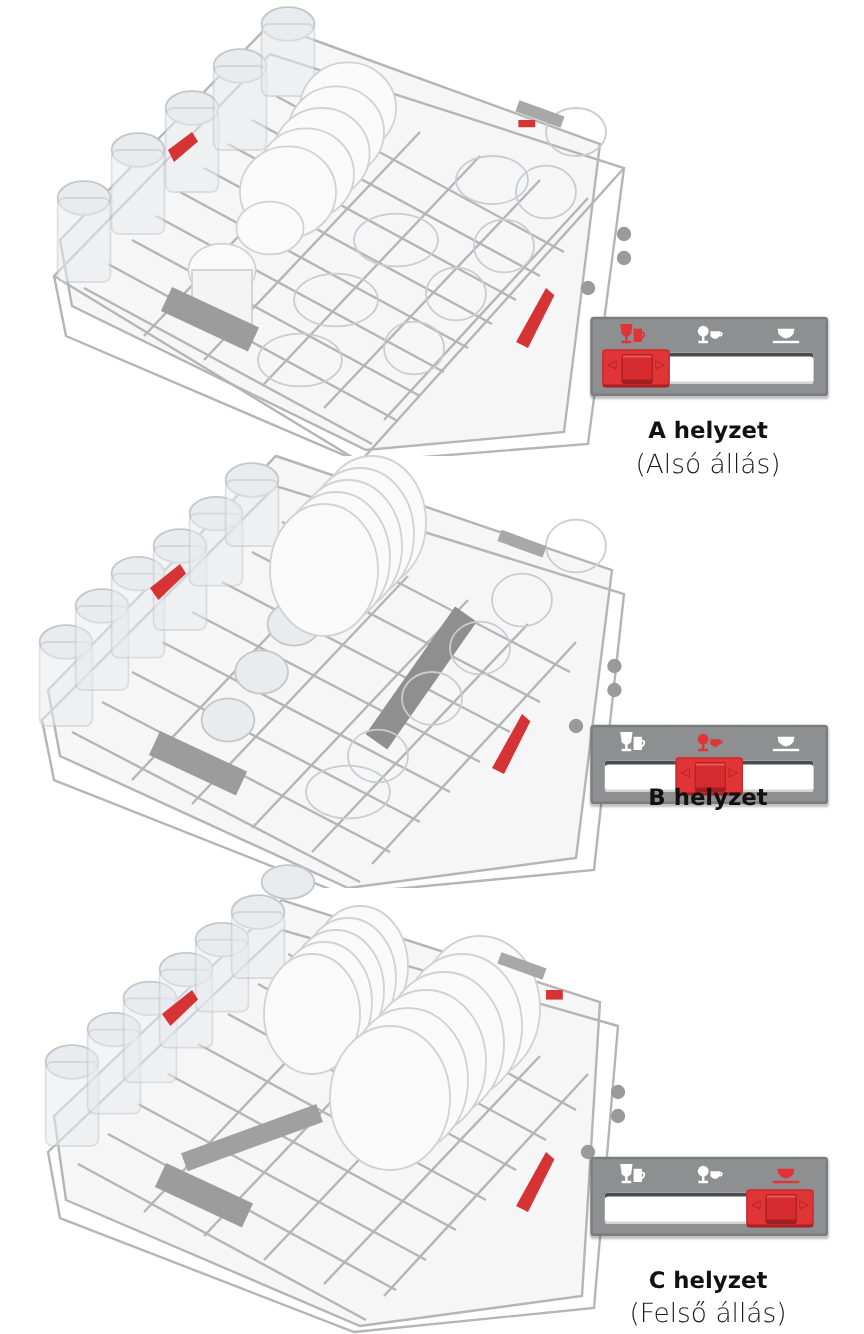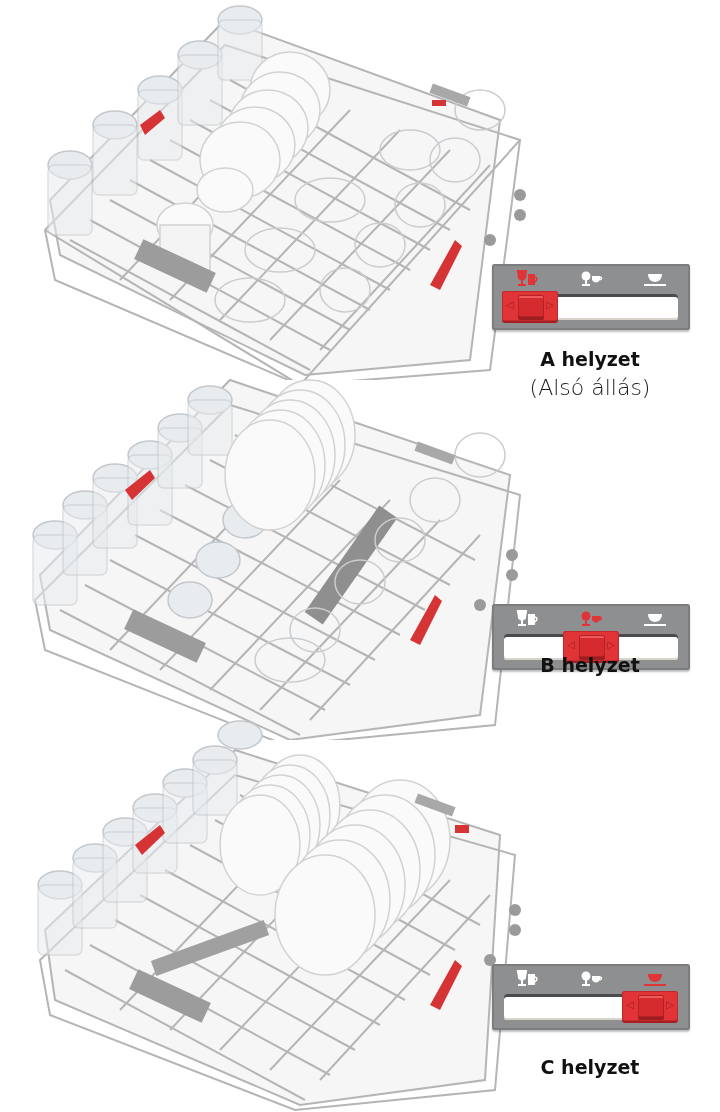--- a/index.html
+++ b/index.html
@@ -279,13 +279,14 @@
   </div>
   <div class="track"></div>
   <div class="knob" style="left:130px;">
     <span class="arr l">◁</span>
     <div class="cap"></div>
     <span class="arr r">▷</span>
   </div>
 </div>
 <div class="label" style="top:1040px;margin-top:12px;">
   <div class="title">C helyzet</div>
+  <div class="sub">(Felső állás)</div>
 </div>
 
 </body></html>

